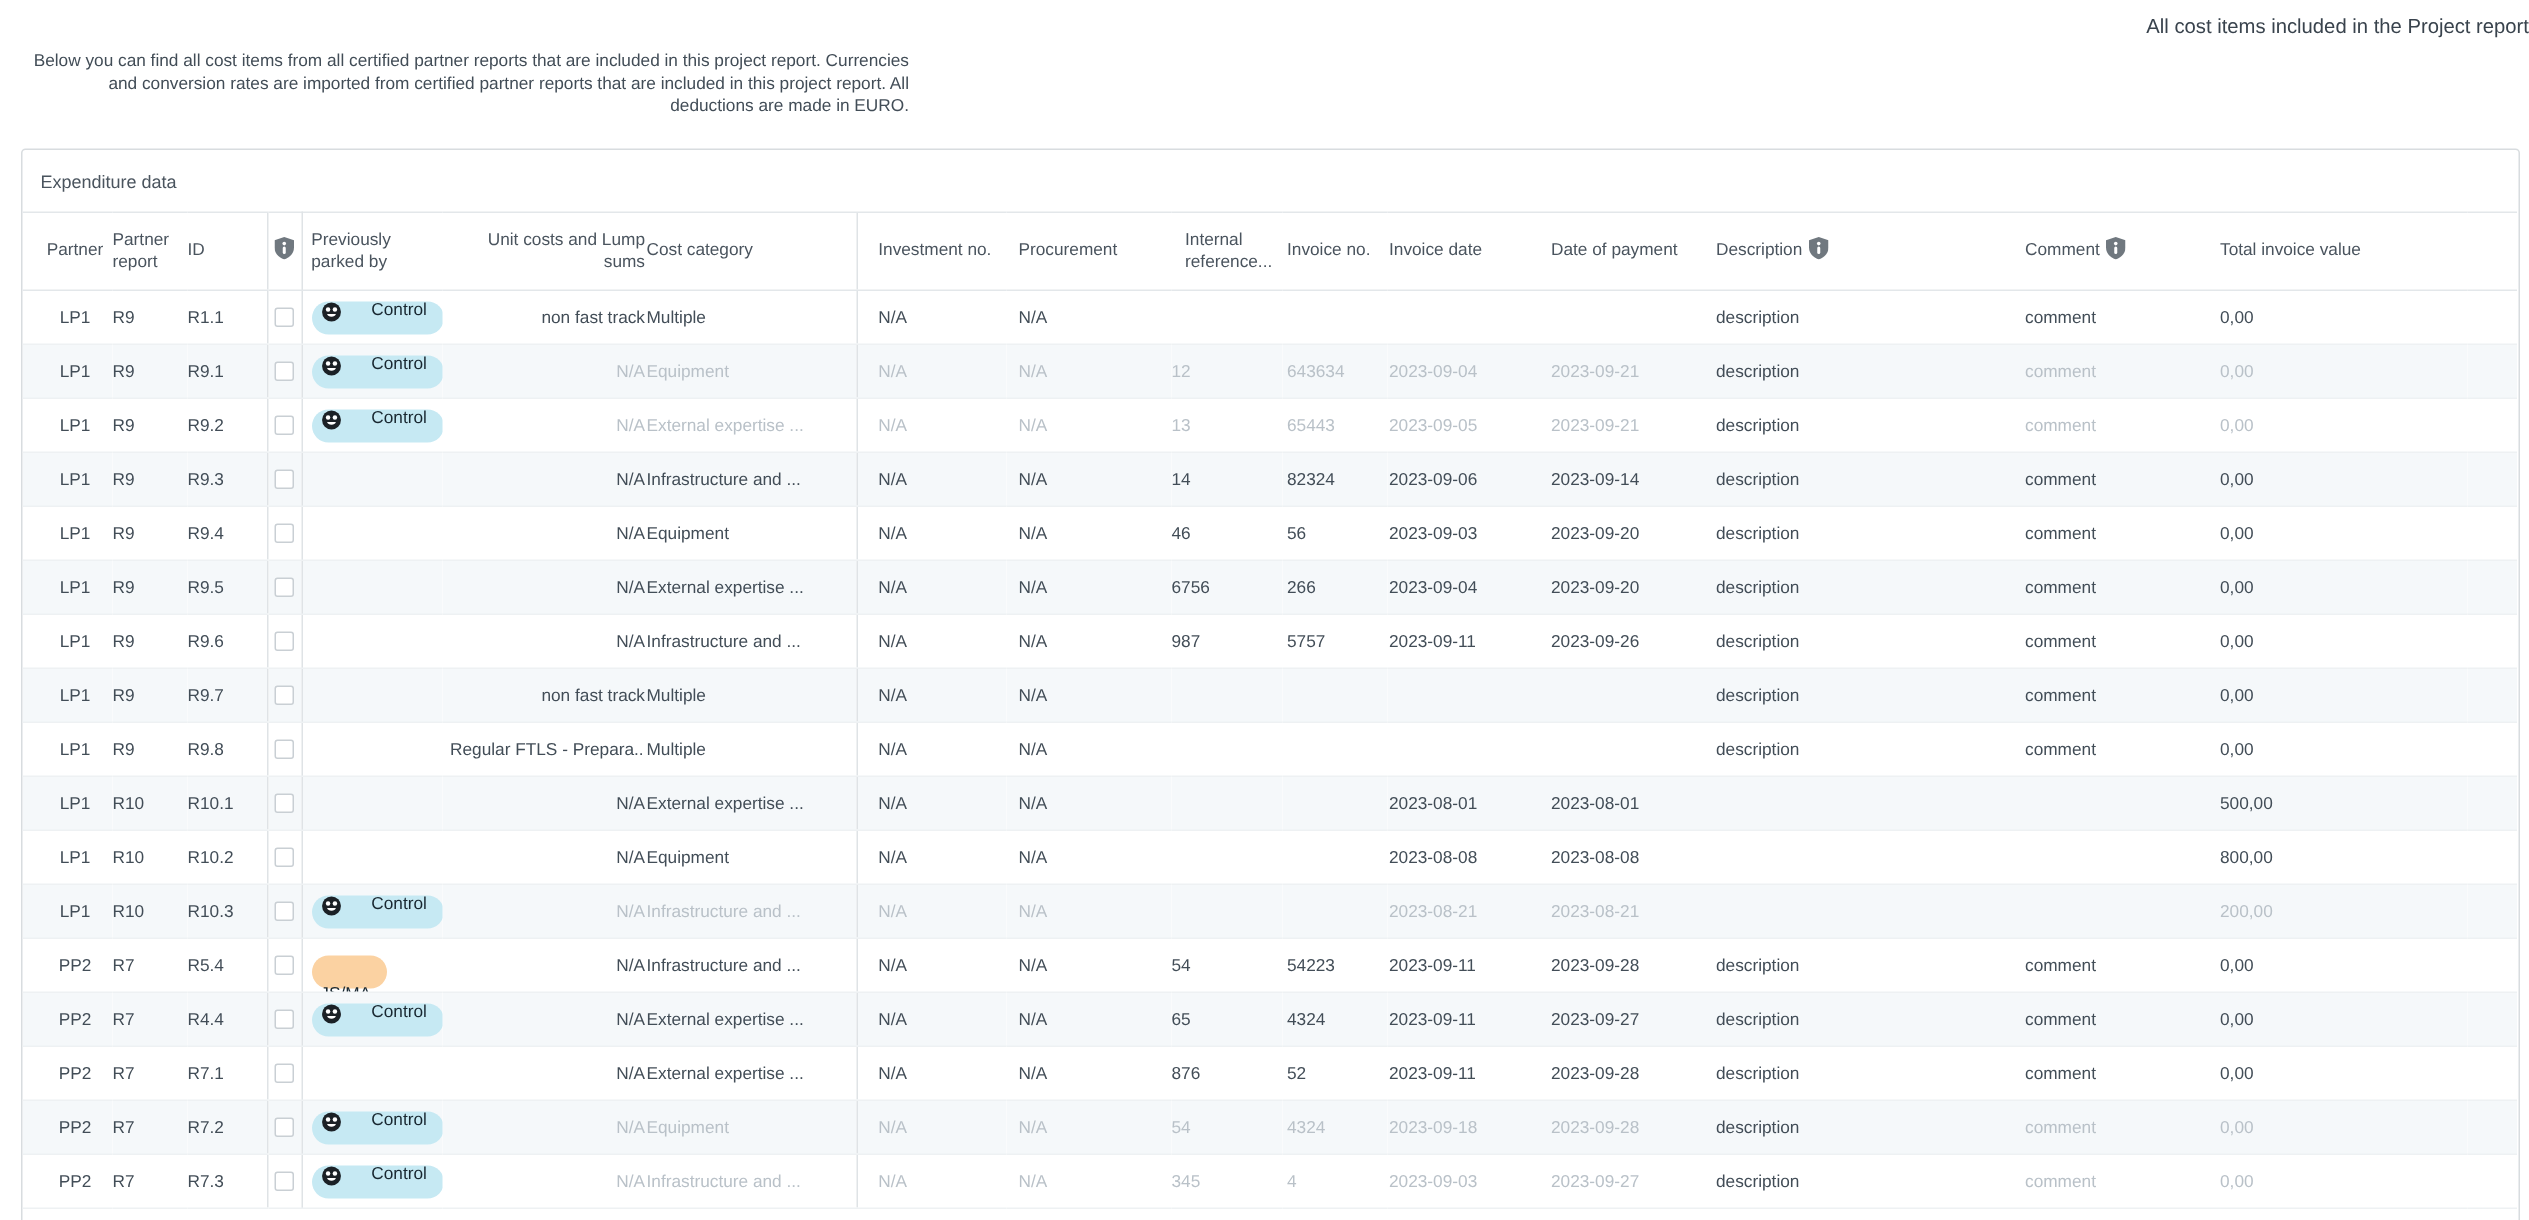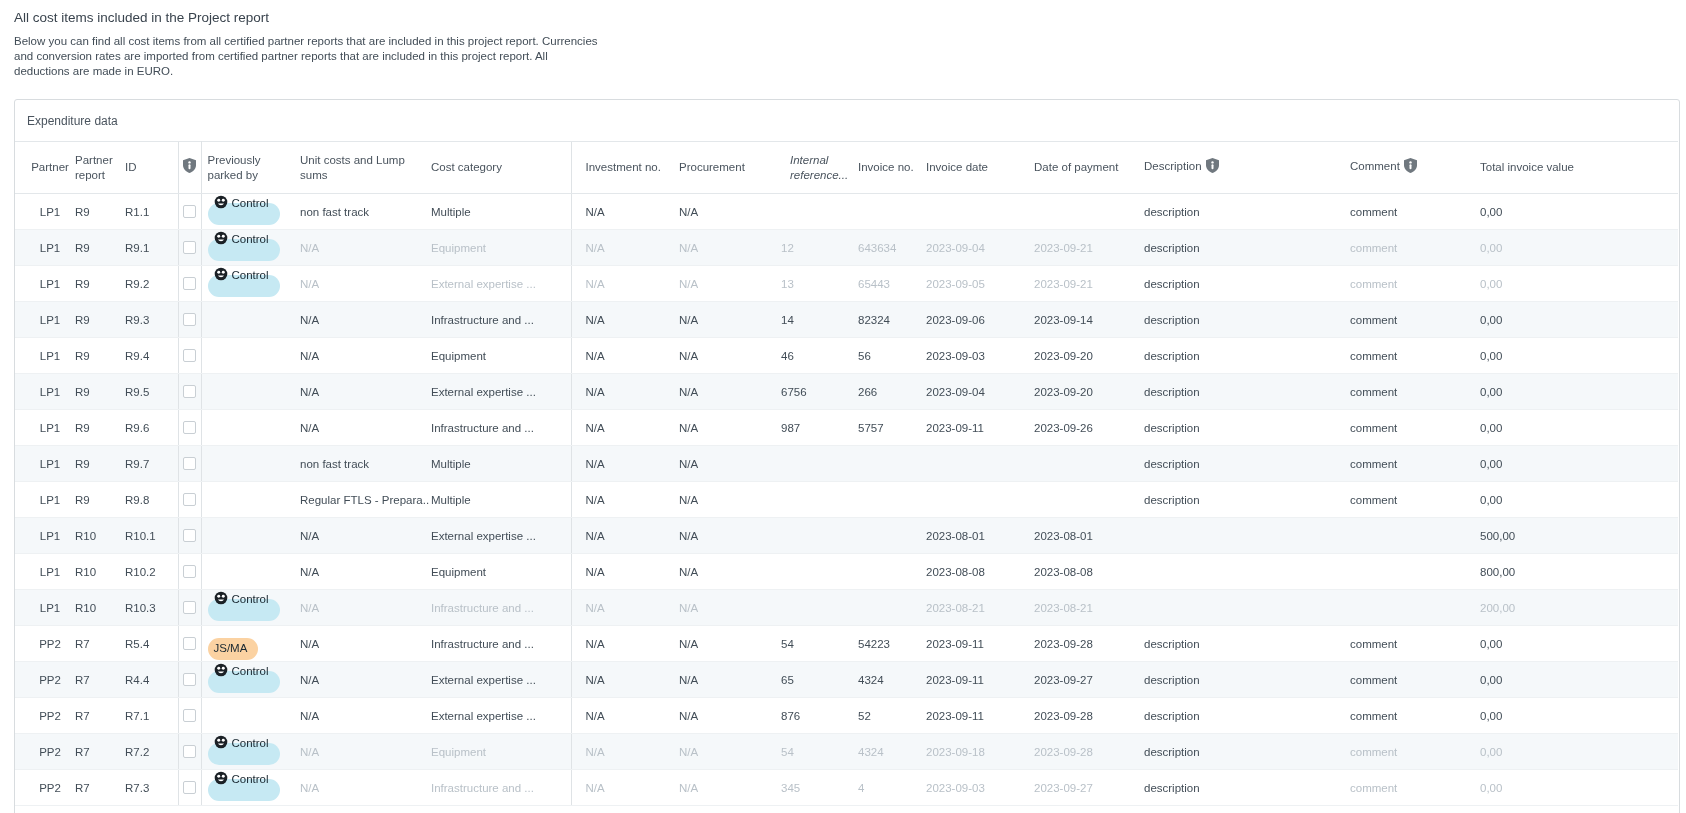--- a/index.html
+++ b/index.html
@@ -6,21 +6,21 @@
     --text:#424d57; --muted:#b9c1c8; --head:#4a545e; --title:#39434d;
     --stripe:#f5f8fa; --row-line:#eef1f3; --col-line:#dfe3e6; --panel-line:#d8dcdf;
     --control-bg:#c6e9f3; --parked-bg:#fbd2a2; --badge-ink:#182730; --thumb:#8f9193;
   }
   *{box-sizing:border-box;}
   html,body{margin:0;padding:0;}
   body{
     width:1686px;height:813px;overflow:hidden;background:#ffffff;
     font-family:"Liberation Sans","DejaVu Sans",sans-serif;color:var(--text);
   }
-  .intro-block{padding:10px 0 0 14px;}
+  .intro-block{padding:10px 0 0 14px;text-align:right;}
   .page-title{font-size:13.5px;font-weight:400;color:var(--title);margin:0 0 9px 0;}
   .page-intro{font-size:11.5px;line-height:1.32;color:var(--text);max-width:592px;margin:0;}
 
   .panel{
     position:absolute;left:14px;top:99px;width:1666px;height:786px;
     border:1px solid var(--panel-line);border-radius:3px;background:#fff;overflow:hidden;
   }
   .panel-header{font-size:12px;color:var(--head);padding:14px 12px 13px 12px;}
 
   table{border-collapse:collapse;table-layout:fixed;width:1663px;font-size:11.5px;}
@@ -34,46 +34,46 @@
   thead th{
     font-weight:400;color:var(--head);text-align:left;vertical-align:middle;
     height:52px;border-top:1px solid #e3e7ea;border-bottom:1px solid #e3e7ea;
     padding:0;line-height:1.25;
   }
   tbody td{height:36px;border-bottom:1px solid var(--row-line);padding:0;white-space:nowrap;overflow:hidden;vertical-align:middle;}
   tbody tr:nth-child(even){background:var(--stripe);}
 
   .c-partner{padding-left:10px;text-align:center;}
   .c-parked{padding-left:6px;}
-  .c-unit{padding-left:5px;}
+  .c-unit{padding-left:5px;text-align:right;}
   .c-cat{padding-left:1px;}
   .c-inv{padding-left:14px;}
   .c-proc{padding-left:8px;}
   .c-intref{text-align:left;padding-right:42px;}
-  th.c-intref{text-align:left;padding-left:9px;padding-right:4px;font-style:italic;}
+  th.c-intref{text-align:left;padding-left:9px;padding-right:4px;}
   .c-invno{padding-left:3px;}
   .c-invdate{padding-left:1px;}
   .c-paydate{padding-left:4px;}
   .c-desc{padding-left:4px;}
   .c-comment{padding-left:20px;}
   .c-total{padding-right:10px;}
   .c-check{text-align:center;}
 
   .bl{border-left:1px solid var(--col-line);}
   .br{border-right:1px solid var(--col-line);}
 
   td.muted{color:var(--muted);}
 
   .cb{
     appearance:none;-webkit-appearance:none;width:13px;height:13px;margin:0;
     border:1px solid #c9cfd4;border-radius:2px;background:#fff;vertical-align:middle;cursor:pointer;
   }
 
   .badge{
-    display:inline-flex;align-items:flex-end;gap:4px;height:22px;padding:0 11px 16px 6px;
+    display:inline-flex;align-items:flex-start;gap:20px;height:22px;padding:0 11px 16px 6px;
     border-radius:12px;color:var(--badge-ink);font-size:11.5px;white-space:nowrap;
   }
   .badge-control{background:var(--control-bg);}
   .badge-parked{background:var(--parked-bg);flex-direction:column;}
   .badge svg{display:block;}
 
   .shield{display:inline-block;vertical-align:-3px;margin-left:4px;}
 
   .hscroll{position:absolute;left:1px;right:1px;bottom:1px;height:14px;background:#fbfcfc;}
   .hs-arrow{

